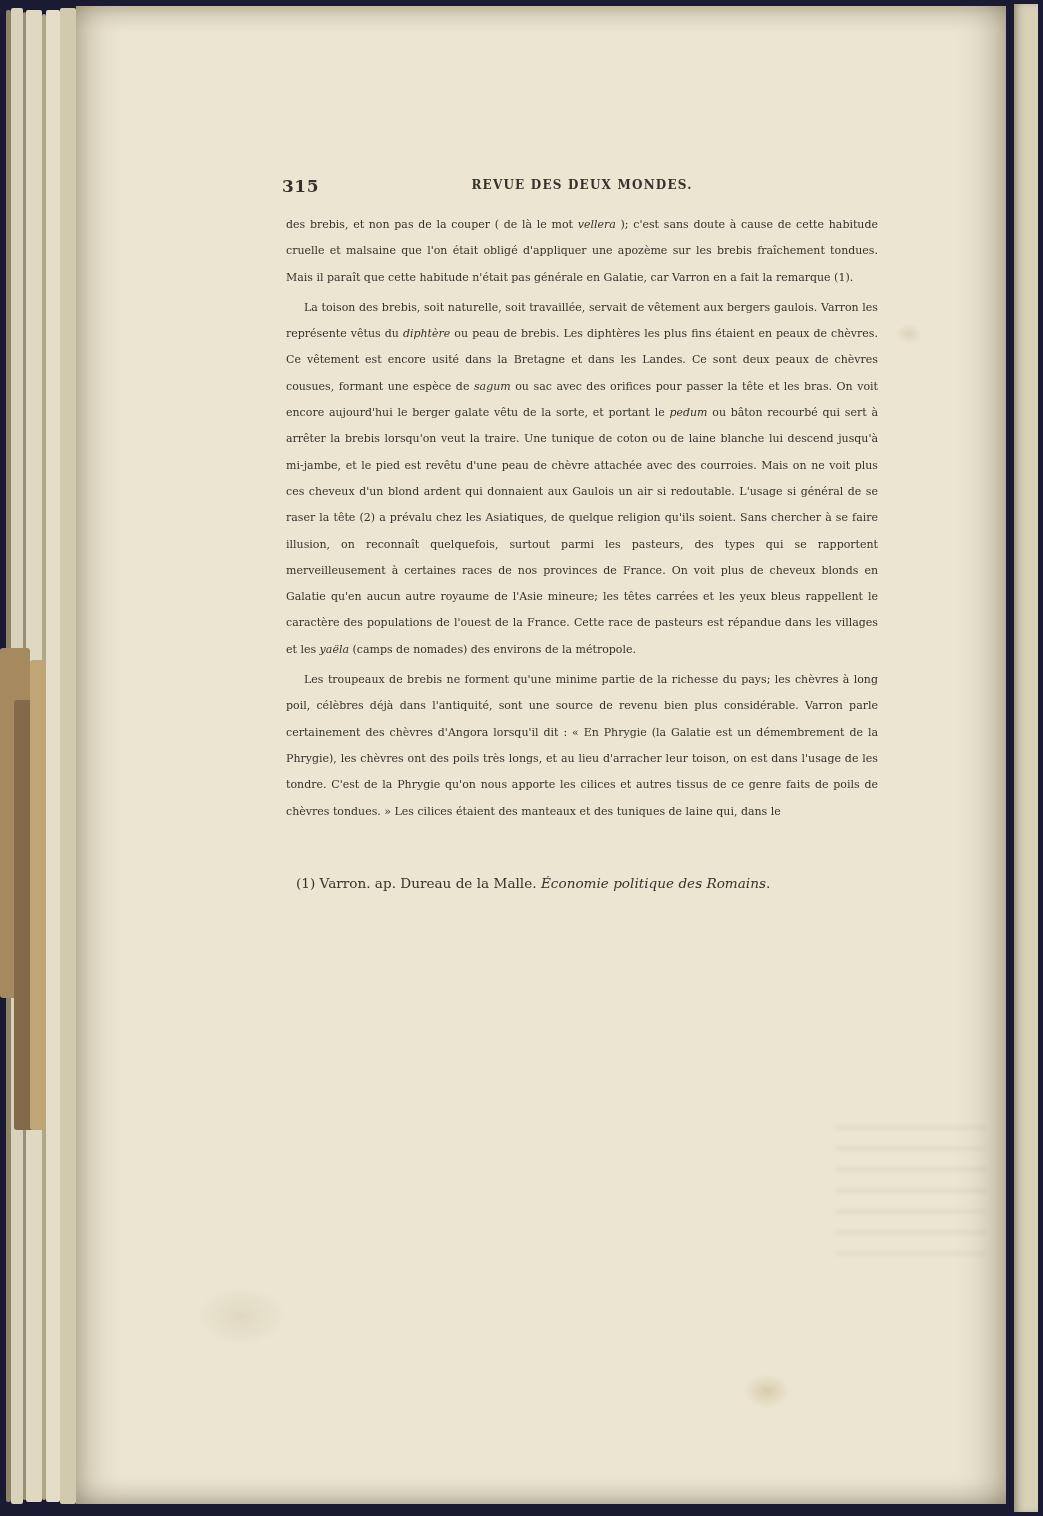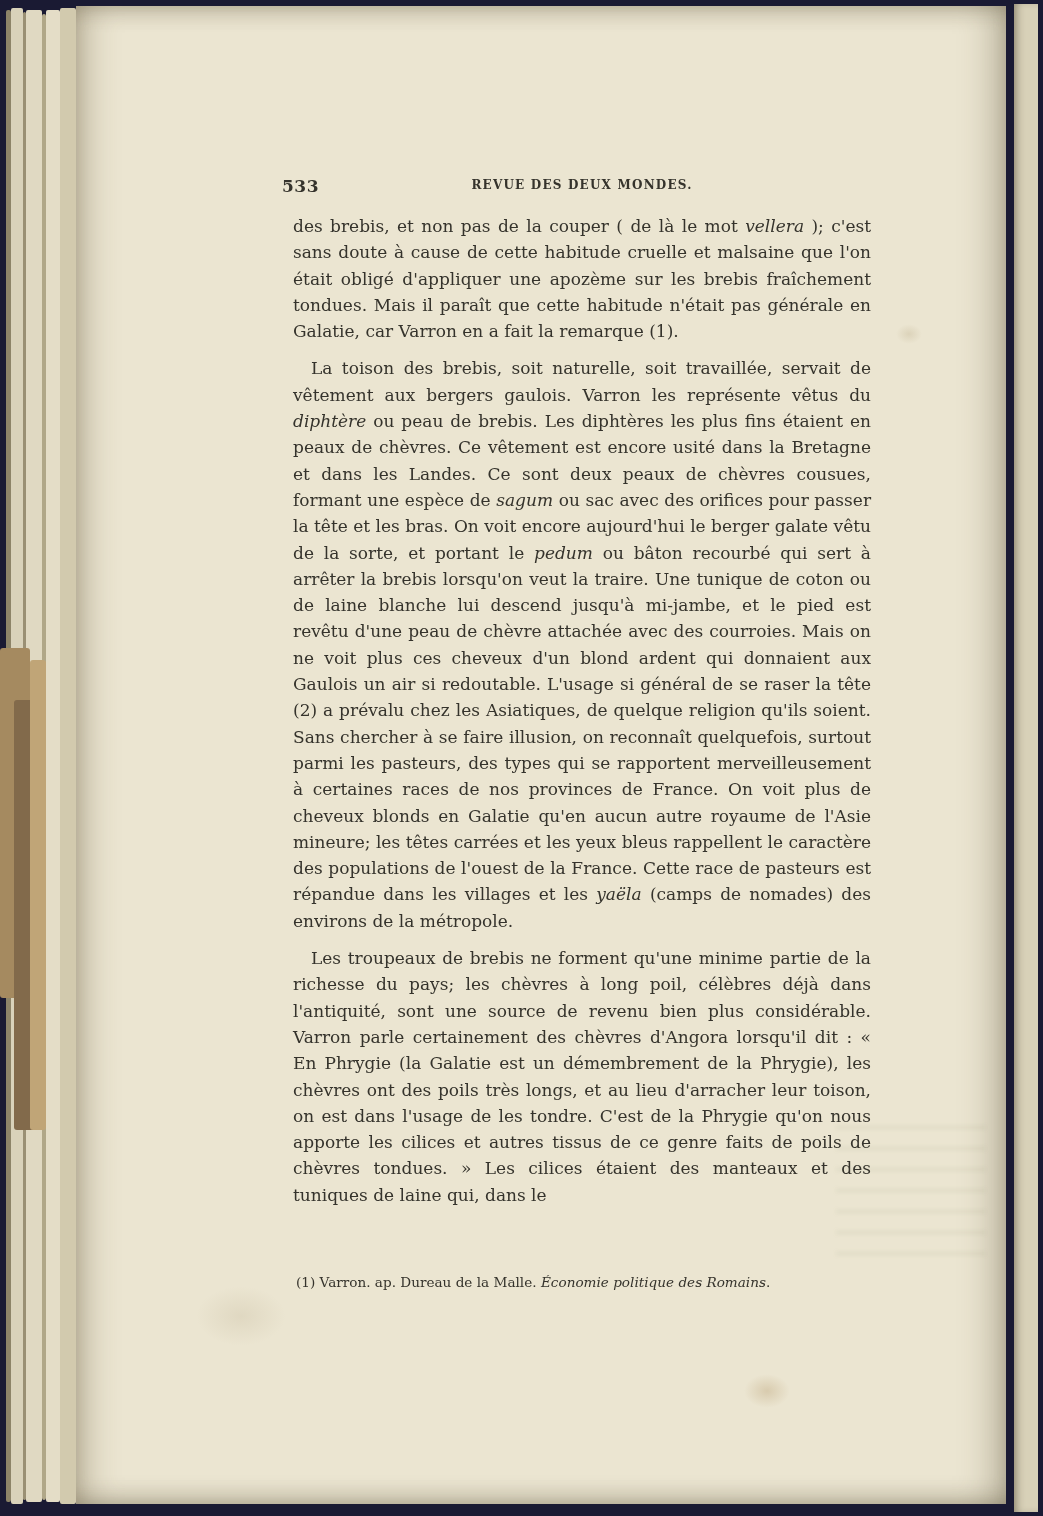--- a/index.html
+++ b/index.html
@@ -72,26 +72,26 @@
   .page-num{
     position:absolute;left:0;top:0;
     font-size:17px;font-weight:600;letter-spacing:0.5px;
   }
   .journal-title{
     display:block;text-align:center;
     font-size:12px;font-weight:700;letter-spacing:1.2px;
     padding-top:2px;
   }
   .body-text p{
-    margin:11px;font-size:17px;line-height:26.3px;
+    margin:4px;font-size:11px;line-height:26.3px;
     text-align:justify;text-indent:18px;
     hyphens:auto;-webkit-hyphens:auto;
   }
   .body-text p.no-indent{text-indent:0;}
-  .footnotes{margin-top:64px;}
+  .footnotes{margin-top:48px;}
   .footnotes p{
     margin:0;font-size:13.6px;line-height:20.5px;
     text-align:justify;text-indent:14px;
     hyphens:auto;-webkit-hyphens:auto;
   }
   i{font-style:italic;}
 </style>
 </head>
 <body>
 
@@ -111,21 +111,21 @@
   </div>
 
   <div class="main-page">
     <div class="stain st1"></div>
     <div class="stain st2"></div>
     <div class="stain st3"></div>
     <div class="ghost g1"></div>
 
     <div class="content">
       <div class="header-row">
-        <span class="page-num">533</span>
+        <span class="page-num">315</span>
         <span class="journal-title">REVUE DES DEUX MONDES.</span>
       </div>
 
       <div class="body-text">
         <p class="no-indent"><span>des brebis, et non pas de la couper ( de là le mot </span><i>vellera</i><span> ); c'est sans doute à cause de cette habitude cruelle et malsaine que l'on était obligé d'appliquer une apozème sur les brebis fraîchement tondues. Mais il paraît que cette habitude n'était pas générale en Galatie, car Varron en a fait la remarque (1).</span></p>
         <p><span>La toison des brebis, soit naturelle, soit travaillée, servait de vêtement aux bergers gaulois. Varron les représente vêtus du </span><i>diphtère</i><span> ou peau de brebis. Les diphtères les plus fins étaient en peaux de chèvres. Ce vêtement est encore usité dans la Bretagne et dans les Landes. Ce sont deux peaux de chèvres cousues, formant une espèce de </span><i>sagum</i><span> ou sac avec des orifices pour passer la tête et les bras. On voit encore aujourd'hui le berger galate vêtu de la sorte, et portant le </span><i>pedum</i><span> ou bâton recourbé qui sert à arrêter la brebis lorsqu'on veut la traire. Une tunique de coton ou de laine blanche lui descend jusqu'à mi-jambe, et le pied est revêtu d'une peau de chèvre attachée avec des courroies. Mais on ne voit plus ces cheveux d'un blond ardent qui donnaient aux Gaulois un air si redoutable. L'usage si général de se raser la tête (2) a prévalu chez les Asiatiques, de quelque religion qu'ils soient. Sans chercher à se faire illusion, on reconnaît quelquefois, surtout parmi les pasteurs, des types qui se rapportent merveilleusement à certaines races de nos provinces de France. On voit plus de cheveux blonds en Galatie qu'en aucun autre royaume de l'Asie mineure; les têtes carrées et les yeux bleus rappellent le caractère des populations de l'ouest de la France. Cette race de pasteurs est répandue dans les villages et les </span><i>yaëla</i><span> (camps de nomades) des environs de la métropole.</span></p>
         <p><span>Les troupeaux de brebis ne forment qu'une minime partie de la richesse du pays; les chèvres à long poil, célèbres déjà dans l'antiquité, sont une source de revenu bien plus considérable. Varron parle certainement des chèvres d'Angora lorsqu'il dit : « En Phrygie (la Galatie est un démembrement de la Phrygie), les chèvres ont des poils très longs, et au lieu d'arracher leur toison, on est dans l'usage de les tondre. C'est de la Phrygie qu'on nous apporte les cilices et autres tissus de ce genre faits de poils de chèvres tondues. » Les cilices étaient des manteaux et des tuniques de laine qui, dans le</span></p>
       </div>
 
       <div class="footnotes">

